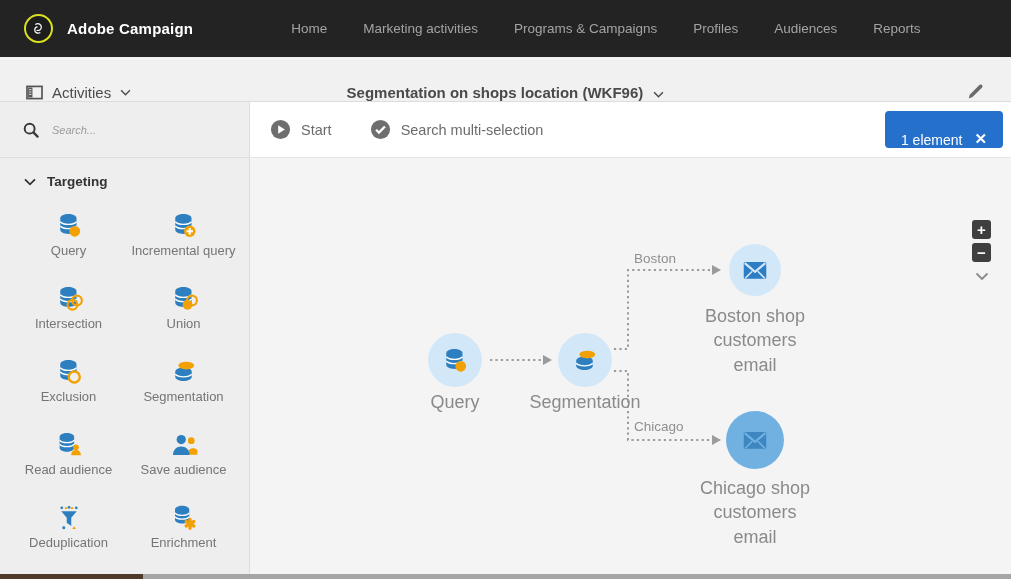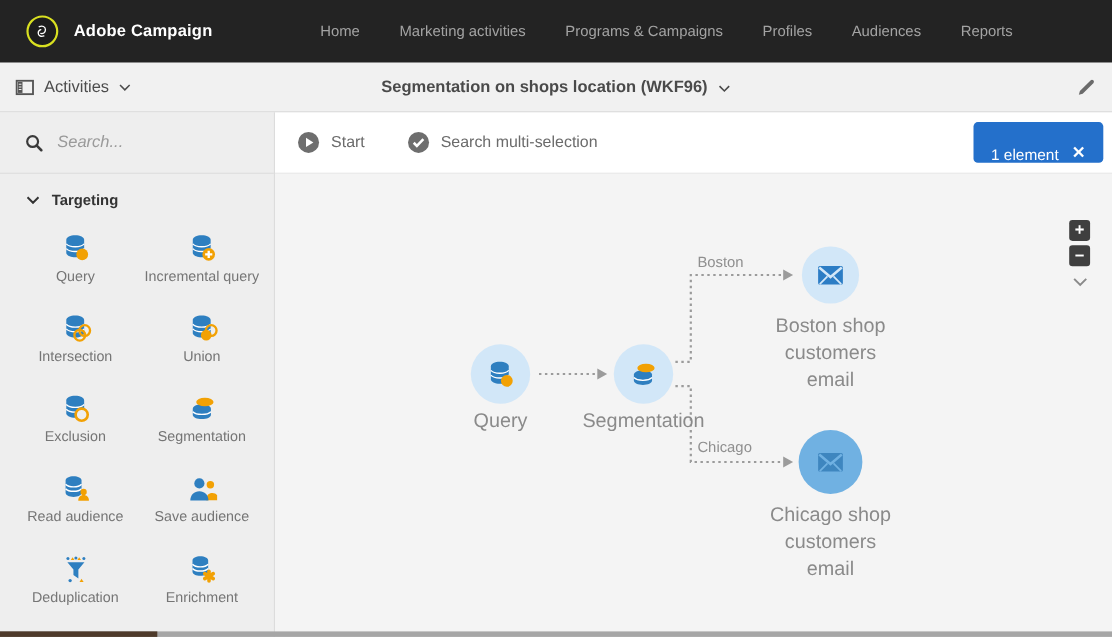--- a/index.html
+++ b/index.html
@@ -9,43 +9,43 @@
 
   
   .topnav { height:57px; background:#232323; display:flex; align-items:center; padding:0 24px; }
   .brand { display:flex; align-items:center; gap:14px; cursor:pointer; }
   .logo { width:29px; height:29px; border-radius:50%; border:2px solid #d9e021; display:flex; align-items:center; justify-content:center; background:#1d1d1d; }
   .brand-name { color:#ffffff; font-size:15px; font-weight:700; letter-spacing:.2px; }
   .topnav nav { margin-left:98px; display:flex; gap:36px; }
   .topnav nav a { color:#a3a3a3; font-size:13.5px; text-decoration:none; cursor:pointer; }
 
   
-  .subheader { height:45px; background:#f1f1f1; border-bottom:1px solid #ddd; display:flex; align-items:center; padding:0 14px; position:relative; }
+  .subheader { height:45px; background:#f1f1f1; border-bottom:1px solid #ddd; display:flex; align-items:flex-end; padding:0 26px; position:relative; }
   .explorer { display:flex; align-items:center; gap:9px; cursor:pointer; color:#4c4c4c; font-size:15px; }
   .wf-title { position:absolute; left:0; right:0; text-align:center; font-size:15px; font-weight:700; color:#4a4a4a; cursor:pointer; }
   .wf-title .chev { margin-left:6px; }
   .edit-btn { margin-left:auto; cursor:pointer; display:flex; align-items:center; }
 
   
   .content { display:flex; height:477px; }
 
   
   .sidebar { width:250px; background:#eeeeee; border-right:1px solid #dcdcdc; flex:none; display:flex; flex-direction:column; }
   .search-row { height:56px; display:flex; align-items:center; gap:12px; padding:0 22px; border-bottom:1px solid #ddd; }
-  .search-row input { border:none; background:transparent; outline:none; font-size:15px; font-style:italic; color:#555; width:160px; font-family:"Liberation Sans", sans-serif; }
+  .search-row input { border:none; background:transparent; outline:none; font-size:11px; font-style:italic; color:#555; width:160px; font-family:"Liberation Sans", sans-serif; }
   .search-row input::placeholder { color:#9a9a9a; font-style:italic; }
   .section-head { display:flex; align-items:center; gap:11px; padding:16px 20px 8px 24px; color:#333; font-size:13.5px; font-weight:700; cursor:pointer; }
   .palette { display:grid; grid-template-columns:115px 115px; margin-left:11px; }
   .palette-item { height:73px; display:flex; flex-direction:column; align-items:center; justify-content:center; cursor:pointer; }
   .pi-icon { width:30px; height:30px; display:flex; align-items:center; justify-content:center; }
   .pi-icon svg { width:30px; height:30px; }
   .pi-label { margin-top:3px; font-size:13px; color:#757575; white-space:nowrap; }
 
   
-  .main { flex:1; display:flex; flex-direction:column; min-width:0; }
+  .main { flex:1; display:flex; flex-direction:column; min-width:0;gap:20px; }
   .toolbar { height:56px; background:#fff; border-bottom:1px solid #e4e4e4; display:flex; align-items:center; padding:0 8px 0 20px; }
   .tool { display:flex; align-items:center; gap:10px; cursor:pointer; color:#6b6b6b; font-size:14.5px; margin-right:38px; }
   .sel-badge { margin-left:auto; background:#2470cb; color:#fff; border-radius:4px; height:37px; display:flex; align-items:flex-end; gap:12px; padding:0 16px; font-size:14px; cursor:pointer; }
   .sel-badge .x { font-size:15px; font-weight:700; cursor:pointer; }
 
   
   .canvas { position:relative; flex:1; background:#f4f4f4; overflow:hidden; }
   .canvas svg.edges { position:absolute; left:0; top:0; }
   .node { position:absolute; border-radius:50%; display:flex; align-items:center; justify-content:center; cursor:pointer;
           --bg:#d2e7f8; --fg:#2c7dc5; background:var(--bg); }

